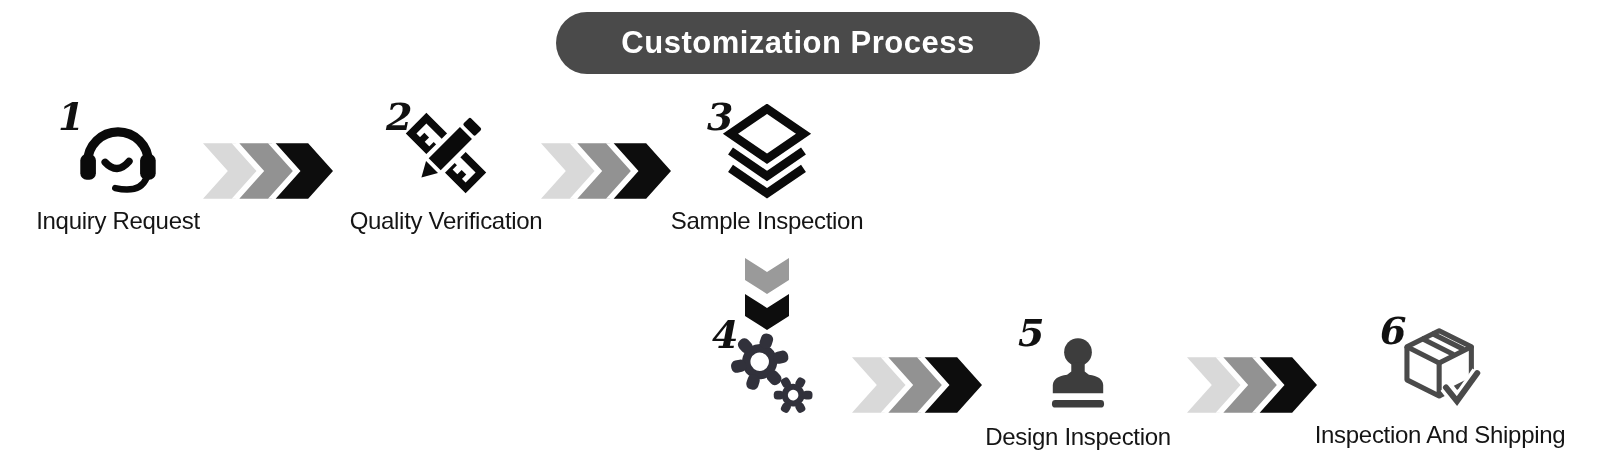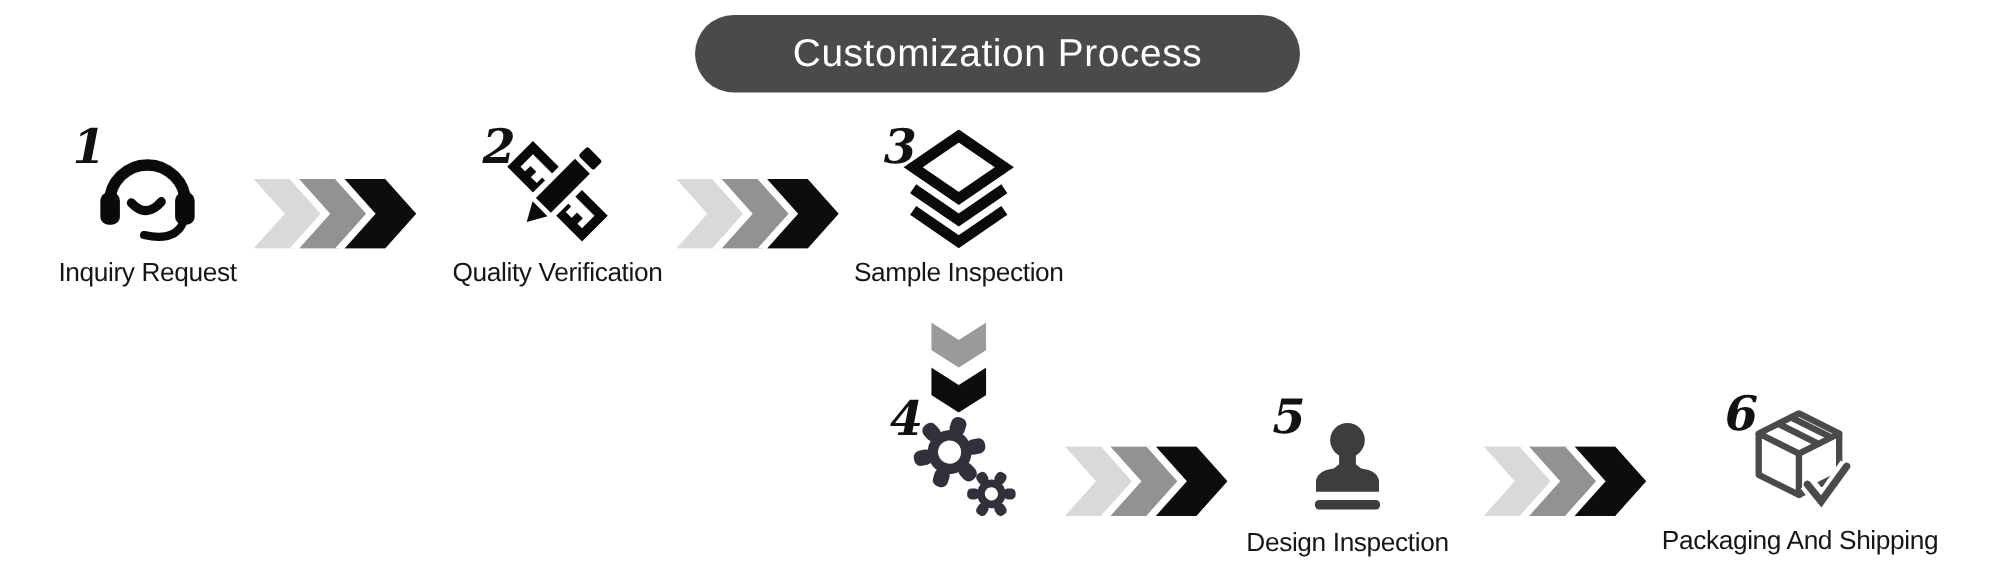--- a/index.html
+++ b/index.html
@@ -1,24 +1,24 @@
 <!DOCTYPE html>
 <html><head>
 <meta charset="utf-8">
 <style>
   html,body{margin:0;padding:0;background:#ffffff;}
   .canvas{position:relative;width:1600px;height:470px;background:#ffffff;overflow:hidden;
           font-family:"Liberation Sans",sans-serif;}
   .banner{position:absolute;left:556px;top:12px;width:484px;height:62px;background:#4a4a4a;
           border-radius:31px;display:flex;align-items:center;justify-content:center;}
-  .banner span{color:#ffffff;font-size:31px;font-weight:normal;letter-spacing:.5px;}
+  .banner span{color:#ffffff;font-size:31px;font-weight:bold;letter-spacing:.5px;}
   .step{position:absolute;width:180px;display:flex;flex-direction:column;align-items:center;}
   .num{position:absolute;left:30px;top:-8px;font:italic 600 38px "DejaVu Serif",serif;color:#111;}
   .iconbox{height:96px;display:flex;align-items:flex-end;justify-content:center;margin-top:2px;}
-  .label{margin-top:7px;font-size:21px;color:#151515;white-space:nowrap;letter-spacing:-.3px;}
+  .label{margin-top:7px;font-size:24px;color:#151515;white-space:nowrap;letter-spacing:-.3px;}
   .s1{left:28px;top:102px}.s2{left:356px;top:102px}.s3{left:677px;top:102px}
   .s4{left:682px;top:320px}.s5{left:988px;top:318px}.s6{left:1350px;top:316px}
   .arrow-r{position:absolute;width:130px;height:56px;}
   .a1{left:203px;top:143px}.a2{left:541px;top:143px}.a3{left:852px;top:357px}.a4{left:1187px;top:357px}
   .arrow-d{position:absolute;width:44px;height:80px;left:745px;top:250px;}
   svg{display:block;}
 </style>
 </head>
 <body>
 
@@ -164,16 +164,16 @@
           <path d="M58,6 L96,25 L58,44 L20,25 Z"></path>
           <path d="M20,25 L20,64 L58,83 L58,44"></path>
           <path d="M96,25 L96,64 L58,83"></path>
           <path d="M37,15 L75,34"></path>
           <path d="M49,9 L87,28"></path>
         </g>
         <path d="M66,72 L80,90 L104,55" fill="none" stroke="#ffffff" stroke-width="16"></path>
         <path d="M66,73 L79,89 L103,56" fill="none" stroke="#4a4a4a" stroke-width="7" stroke-linecap="round"></path>
       </svg>
     </div>
-    <div class="label">Packaging And Shipping</div>
+    <div class="label">Inspection And Shipping</div>
   </div>
 
 </div>
 
 </body></html>

